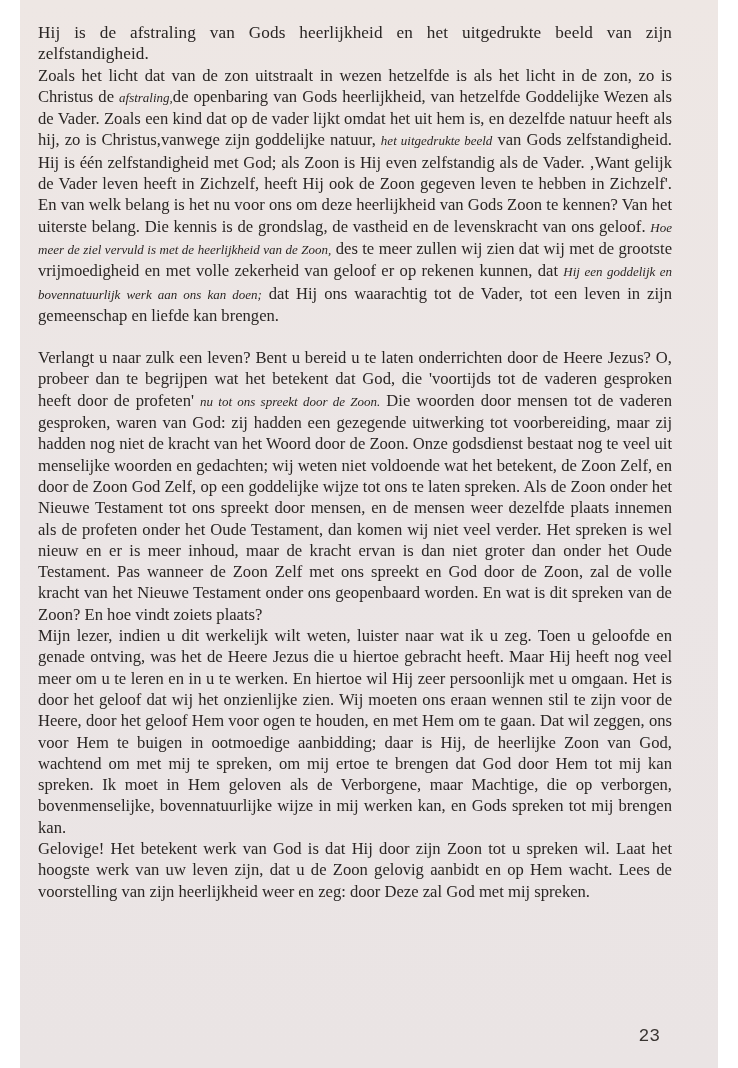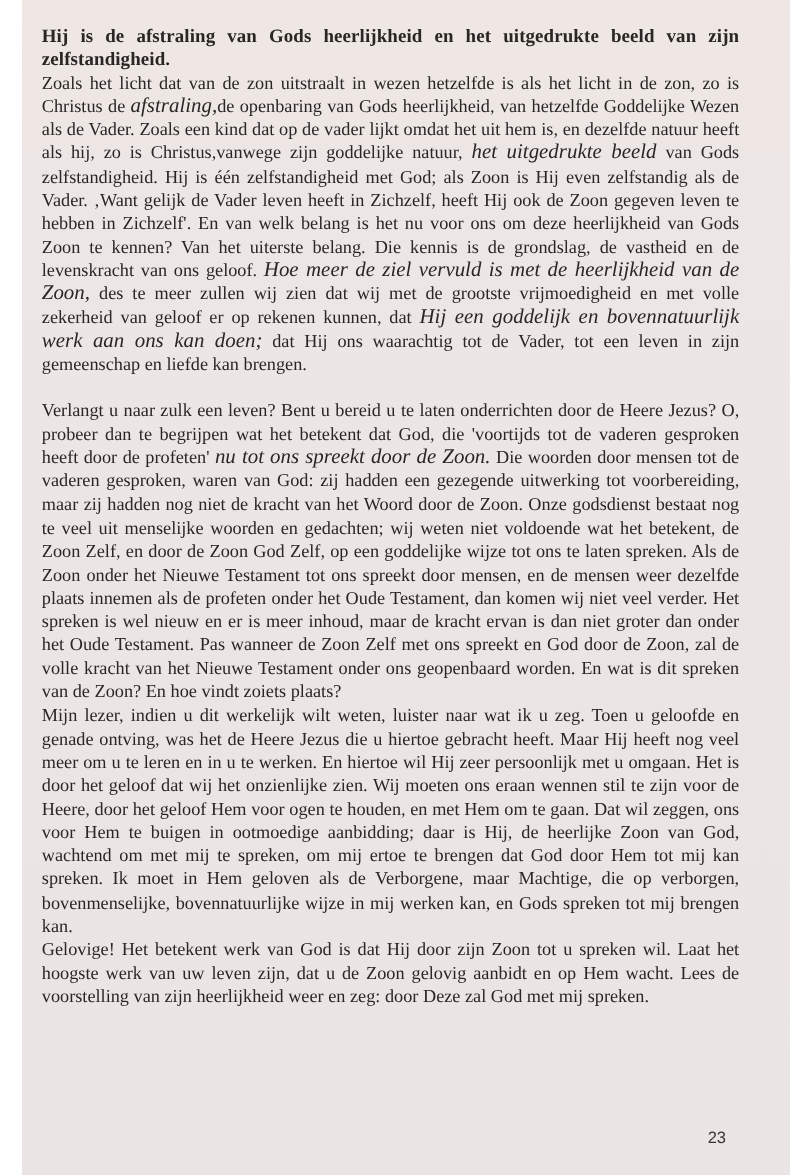--- a/index.html
+++ b/index.html
@@ -11,26 +11,26 @@
   }
   .col {
     position: absolute; left: 18px; top: 22px; width: 634px;
     font-family: "Liberation Serif", "DejaVu Serif", serif;
     color: #2a2624;
     font-size: 16.6px;
     line-height: 21.3px;
     text-align: justify;
   }
   .col p { margin: 0; }
-  .heading { font-size: 17.2px; font-weight: bold; letter-spacing: 0.1px; }
+  .heading { font-size: 17.2px; font-weight: normal; letter-spacing: 0.1px; }
   .gap { height: 21px; }
-  .it { font-style: italic; font-size: 19px; }
+  .it { font-style: italic; font-size: 13px; }
   .pnum {
     position: absolute; right: 58px; top: 1026px;
-    font-family: Liberation Sans, sans-serif; font-size: 15px; color: #3a3532;
+    font-family: Liberation Mono, monospace; font-size: 18px; color: #3a3532;
   }
 </style>
 </head>
 <body>
 
 <div class="page">
   <div class="col">
     <p class="heading">Hij is de afstraling van Gods heerlijkheid en het uitgedrukte beeld van zijn zelfstandigheid.</p>
     <p><span>Zoals het licht dat van de zon uitstraalt in wezen hetzelfde is als het licht in de zon, zo is Christus de </span><span class="it">afstraling,</span><span>de openbaring van Gods heerlijkheid, van hetzelfde Goddelijke Wezen als de Vader. Zoals een kind dat op de vader lijkt omdat het uit hem is, en dezelfde natuur heeft als hij, zo is Christus,vanwege zijn goddelijke natuur, </span><span class="it">het uitgedrukte beeld</span><span> van Gods zelfstandigheid. Hij is één zelfstandigheid met God; als Zoon is Hij even zelfstandig als de Vader. ‚Want gelijk de Vader leven heeft in Zichzelf, heeft Hij ook de Zoon gegeven leven te hebben in Zichzelf'. En van welk belang is het nu voor ons om deze heerlijkheid van Gods Zoon te kennen? Van het uiterste belang. Die kennis is de grondslag, de vastheid en de levenskracht van ons geloof. </span><span class="it">Hoe meer de ziel vervuld is met de heerlijkheid van de Zoon,</span><span> des te meer zullen wij zien dat wij met de grootste vrijmoedigheid en met volle zekerheid van geloof er op rekenen kunnen, dat </span><span class="it">Hij een goddelijk en bovennatuurlijk werk aan ons kan doen;</span><span> dat Hij ons waarachtig tot de Vader, tot een leven in zijn gemeenschap en liefde kan brengen.</span></p>
     <div class="gap"></div>

